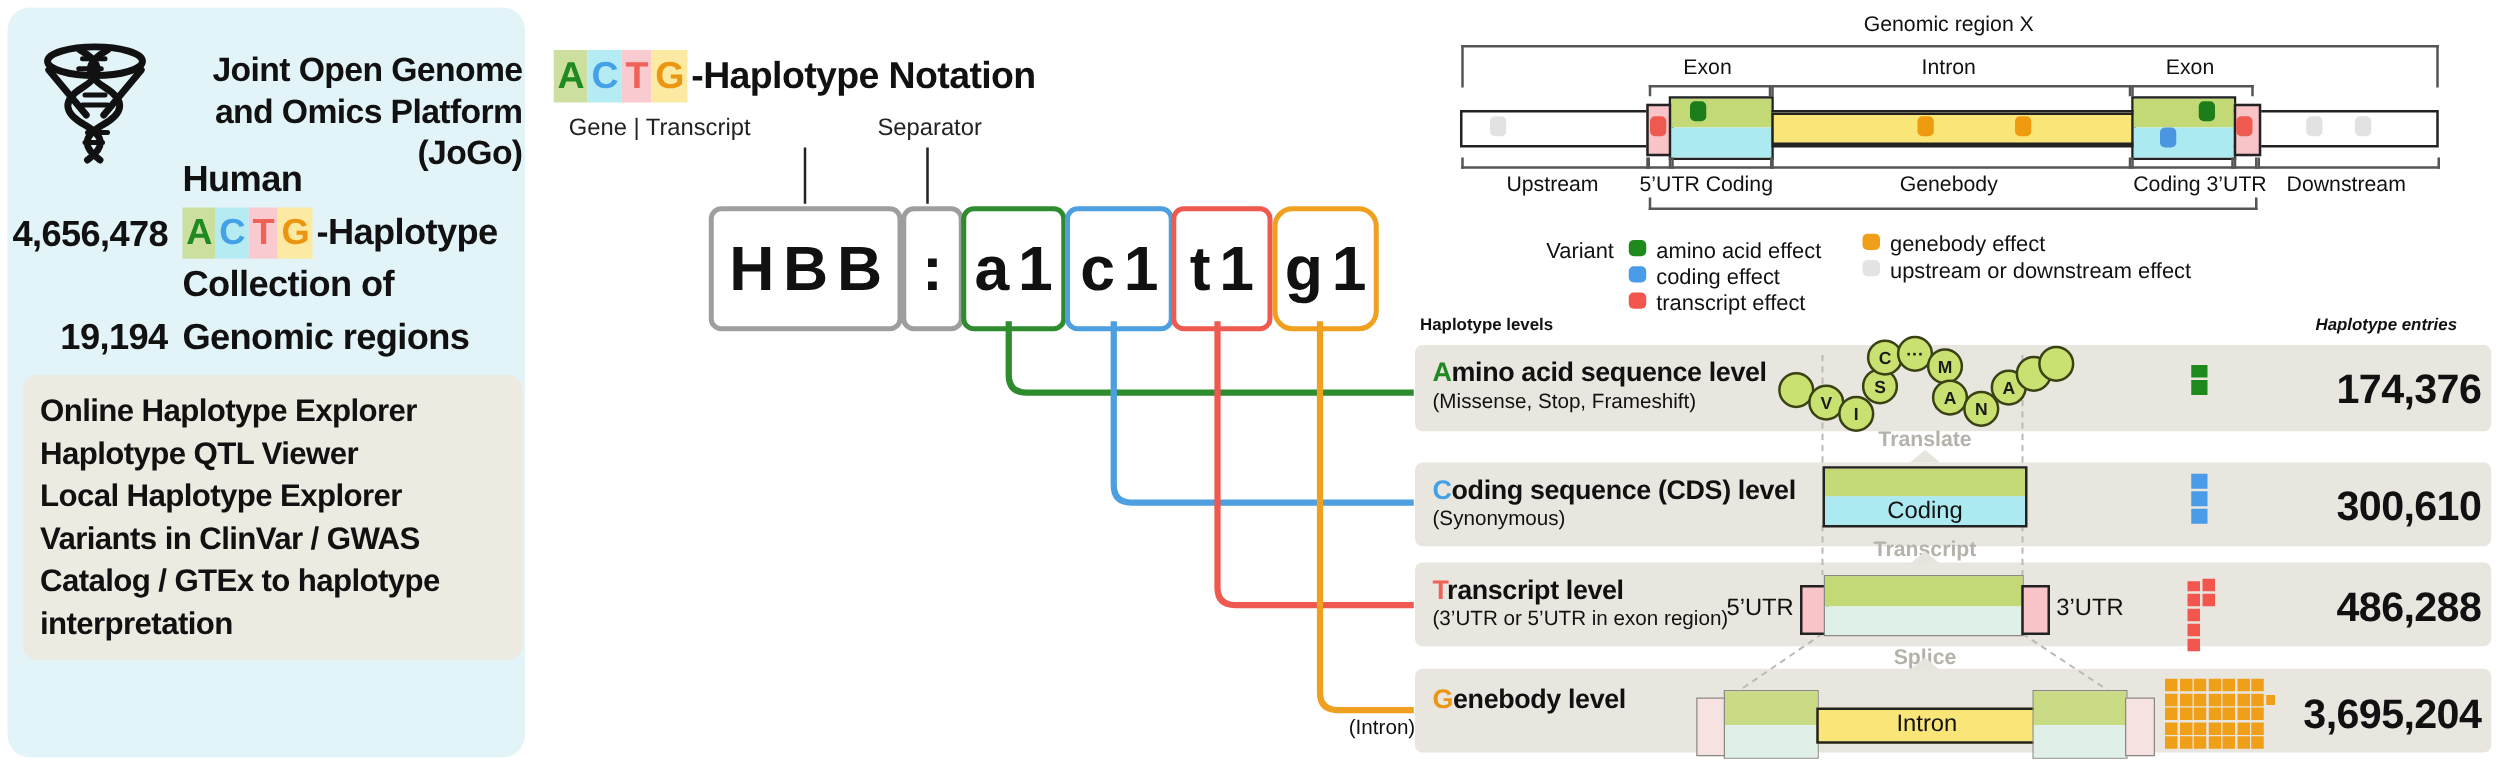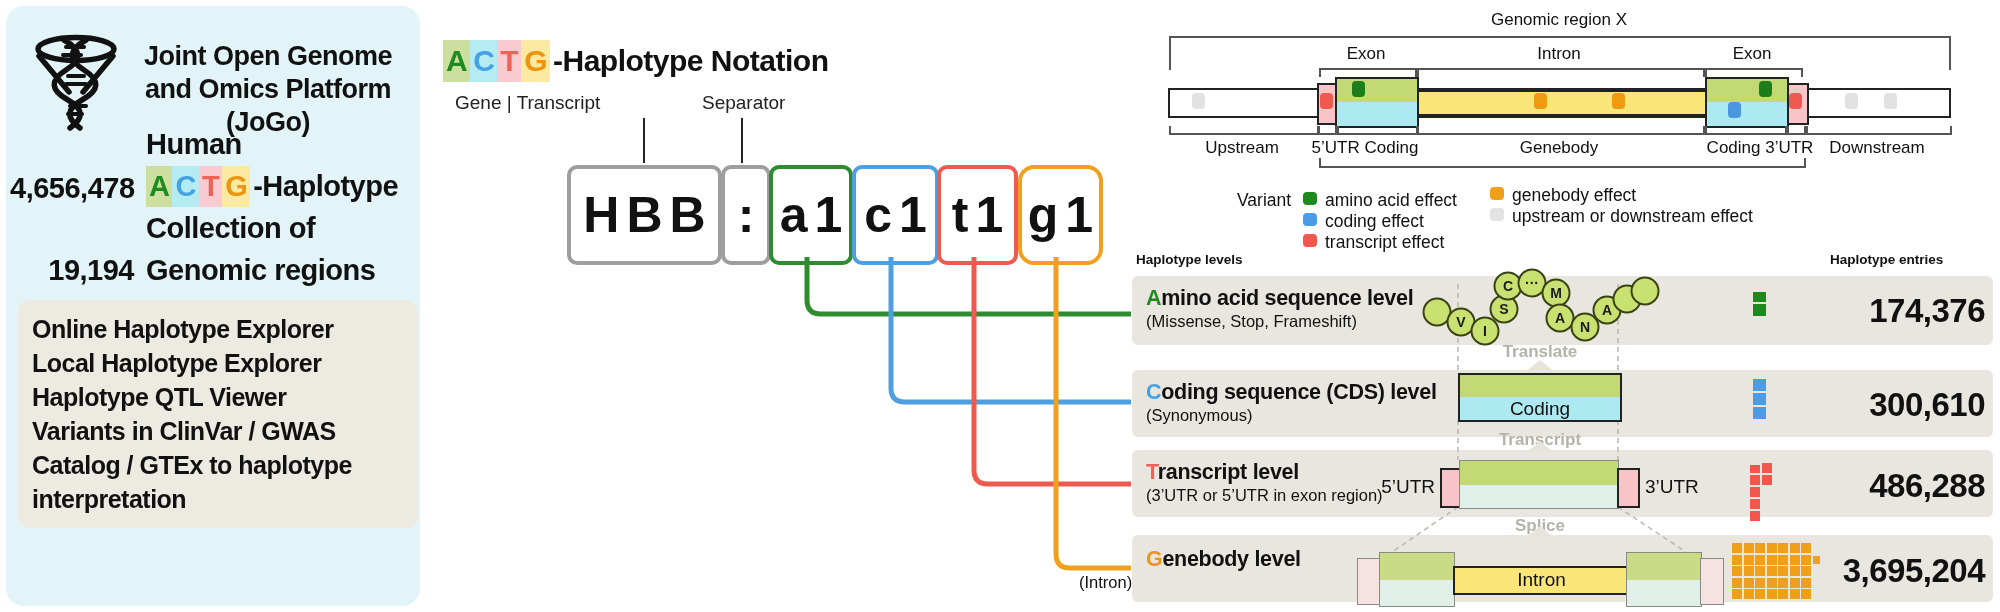--- a/index.html
+++ b/index.html
@@ -3,21 +3,21 @@
 <meta charset="utf-8">
 <style>
   html,body{margin:0;padding:0;background:#fff;}
   #page{position:relative;width:2000px;height:612px;background:#fff;overflow:hidden;
         font-family:"Liberation Sans","DejaVu Sans",sans-serif;color:#111;}
   .abs{position:absolute;}
 
   
   .left-panel{position:absolute;left:6px;top:6px;width:414px;height:600px;
               background:#e2f4f8;border-radius:18px;}
-  .jogo-title{position:absolute;left:112px;top:34px;width:300px;text-align:center;
+  .jogo-title{position:absolute;left:112px;top:34px;width:300px;text-align:right;
               font-size:27px;font-weight:bold;line-height:1.22;letter-spacing:-0.5px;}
   .stat-num{position:absolute;left:4px;width:124px;text-align:right;
             font-size:29px;font-weight:bold;letter-spacing:-0.5px;}
   .stat-txt{position:absolute;left:140px;font-size:29px;font-weight:bold;letter-spacing:-0.5px;}
   .tools-box{position:absolute;left:12px;top:294px;width:372px;
              background:#edeae2;border-radius:12px;padding:12px 14px;
              font-size:25px;font-weight:bold;line-height:1.36;letter-spacing:-0.5px;}
 
   
   .actg span{display:inline-block;text-align:center;font-weight:bold;padding:4px 3px;}
@@ -95,22 +95,22 @@
     <div class="stat-num" style="top:166px;">4,656,478</div>
     <div class="stat-txt" style="top:206px;">Collection of</div>
 
     <div class="stat-txt actg" style="top:160px;"><span class="a">A</span><span class="c">C</span><span class="t">T</span><span class="g">G</span><span>-Haplotype</span></div>
 
     <div class="stat-num" style="top:248px;">19,194</div>
     <div class="stat-txt" style="top:248px;">Genomic regions</div>
 
     <div class="tools-box">
       <div>Online Haplotype Explorer</div>
+      <div>Haplotype QTL Viewer</div>
       <div>Local Haplotype Explorer</div>
-      <div>Haplotype QTL Viewer</div>
       <div>Variants in ClinVar / GWAS Catalog / GTEx to haplotype interpretation</div>
     </div>
   </div>
 
   <div class="notation-heading actg"><span class="a">A</span><span class="c">C</span><span class="t">T</span><span class="g">G</span><span>-Haplotype Notation</span></div>
 
   <div class="fieldlabel" style="left:455px;">Gene | Transcript</div>
   <div class="fieldlabel" style="left:702px;">Separator</div>
   <div class="tick" style="left:643px;top:118px;height:45px;"></div>
   <div class="tick" style="left:741px;top:118px;height:45px;"></div>
@@ -202,21 +202,21 @@
   <div class="ldot" style="left:1303px;top:213px;background:#4a9ce8;"></div>
   <div class="legend-txt" style="left:1325px;top:211px;">coding effect</div>
   <div class="ldot" style="left:1303px;top:234px;background:#f2564c;"></div>
   <div class="legend-txt" style="left:1325px;top:232px;">transcript effect</div>
   <div class="ldot" style="left:1490px;top:187px;background:#f0a018;"></div>
   <div class="legend-txt" style="left:1512px;top:185px;">genebody effect</div>
   <div class="ldot" style="left:1490px;top:208px;background:#e3e3e3;"></div>
   <div class="legend-txt" style="left:1512px;top:206px;">upstream or downstream effect</div>
 
   <div class="colhdr" style="left:1136px;top:252px;">Haplotype levels</div>
-  <div class="colhdr" style="left:1830px;top:252px;width:158px;text-align:left;">Haplotype entries</div>
+  <div class="colhdr" style="left:1830px;top:252px;width:158px;text-align:center;font-style:italic;">Haplotype entries</div>
 
   <div class="row-title" style="left:1146px;top:286px;"><span class="ini-a">A</span><span>mino acid sequence level</span></div>
   <div class="row-sub" style="left:1146px;top:312px;">(Missense, Stop, Frameshift)</div>
   <div class="row-entries" style="left:1800px;top:292px;width:185px;">174,376</div>
 
   <div class="row-title" style="left:1146px;top:380px;"><span class="ini-c">C</span><span>oding sequence (CDS) level</span></div>
   <div class="row-sub" style="left:1146px;top:406px;text-align:center;">(Synonymous)</div>
   <div class="row-entries" style="left:1800px;top:386px;width:185px;">300,610</div>
 
   <div class="row-title" style="left:1146px;top:460px;"><span class="ini-t">T</span><span>ranscript level</span></div>

